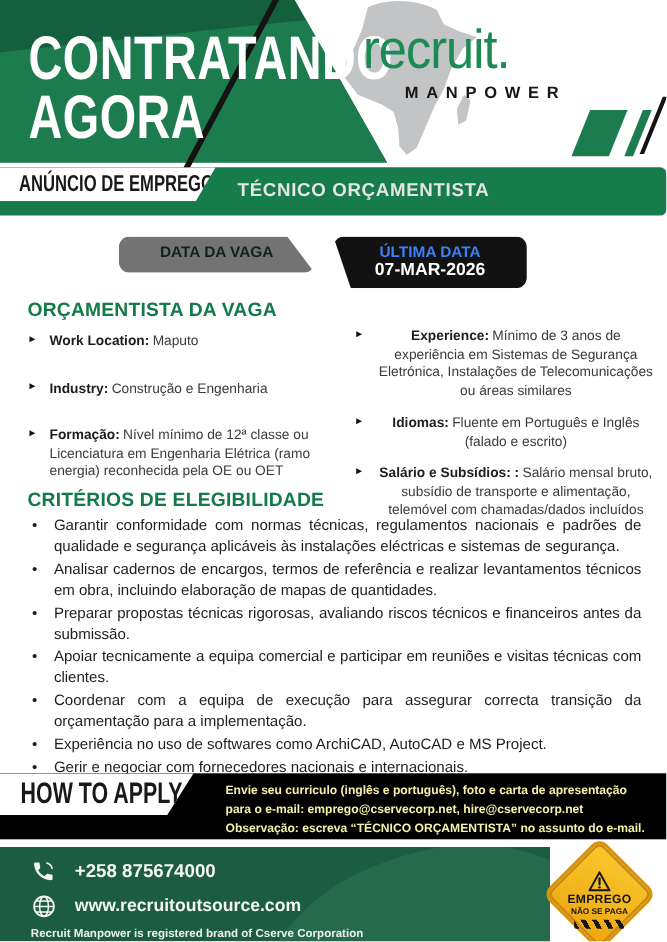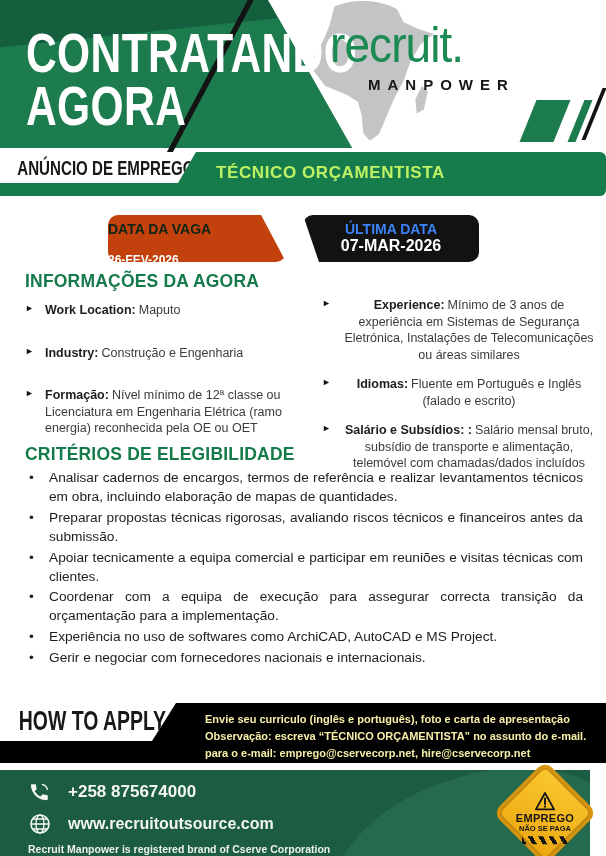--- a/index.html
+++ b/index.html
@@ -28,27 +28,27 @@
   .stripe.thin  { left:576px; top:100px; width:8px;  height:42px; background:#1C7C4E; }
   .stripe.black { left:592px; top:88px;  width:4px;  height:52px; background:#131313; }
 
   
   .title-band { position:absolute; left:0; top:152px; width:606px; height:44px;
     background:#177C4B; border-radius:0 6px 6px 0; }
   .title-band .label-wrap { position:absolute; left:0; top:0; width:196px; height:31px;
     background:#fff; clip-path:polygon(0 0, 196px 0, 178px 31px, 0 31px); }
   .title-band .label-wrap div { padding:4px 0 0 24px; font-size:21px; font-weight:800;
     color:#181818; white-space:nowrap; transform:scaleX(0.72); transform-origin:left; }
-  .title-band .job { position:absolute; left:216px; top:11px; color:#bef264; font-weight:800;
+  .title-band .job { position:absolute; left:216px; top:11px; color:#e5e5e5; font-weight:800;
     font-size:17px; letter-spacing:0.6px; }
 
   
-  .badge-start { position:absolute; left:108px; top:215px; width:178px; height:47px;
-    background:#c2410c; border-radius:10px;
-    clip-path:polygon(0 0, 86% 0, 100% 100%, 0 100%); padding-top:6px; }
+  .badge-start { position:absolute; left:108px; top:215px; width:178px; height:33px;
+    background:#737373; border-radius:10px;
+    clip-path:polygon(0 0, 86% 0, 100% 100%, 0 100%); text-align:center; padding-top:6px; }
   .badge-start .l { color:#0E2417; font-weight:800; font-size:14px; }
   .badge-start .v { color:#fff; font-weight:800; font-size:12px;margin-top:16px; }
   .badge-end { position:absolute; left:303px; top:215px; width:176px; height:47px;
     background:#121212; border-radius:10px;
     clip-path:polygon(0 0, 100% 0, 100% 100%, 16px 100%); text-align:center; padding-top:6px; }
   .badge-end .l { color:#3b82f6; font-weight:800; font-size:14px; }
   .badge-end .v { color:#fff; font-weight:800; font-size:16px; }
 
   
   .sec-head { position:absolute; color:#157A49; font-weight:800; font-size:17.5px; letter-spacing:0.2px; }
@@ -72,21 +72,21 @@
   
   .apply-band { position:absolute; left:0; top:703px; width:606px; height:60px; background:#000000; }
   .apply-label { position:absolute; left:0; top:0; width:176px; height:38px; background:#fff;
     clip-path:polygon(0 0, 176px 0, 152px 38px, 0 38px); }
   .apply-label div { padding:3px 0 0 26px; font-size:27px; font-weight:800; color:#181818;
     white-space:nowrap; transform:scaleX(0.72); transform-origin:left; }
   .apply-text { position:absolute; left:205px; top:8px; width:392px; color:#F7F0A8;
     font-weight:700; font-size:11px; line-height:1.55; }
 
   
-  .footer { position:absolute; left:0; top:770px; width:590px; height:86px;
+  .footer { position:absolute; left:0; top:770px; width:500px; height:86px;
     background:#1C5C42; overflow:hidden; }
   .swoosh { position:absolute; right:-70px; top:4px; width:340px; height:260px;
     background:#256A4D; border-radius:48%; transform:rotate(-18deg); }
   .contact { position:absolute; left:28px; display:flex; align-items:center; gap:16px; color:#F3F6F3; }
   #row-phone { top:10px; font-size:17px; font-weight:600; }
   #row-web   { top:42px; font-size:16px; font-weight:700; }
   .ficon { width:24px; height:24px; flex:0 0 24px; }
   .brand-note { position:absolute; left:28px; top:73px; color:#EDF2EC; font-size:10.5px; font-weight:600; }
   .brand-note b { font-weight:800; }
 
@@ -139,21 +139,21 @@
 
   <div class="badge-start">
     <div class="l">DATA DA VAGA</div>
     <div class="v">26-FEV-2026</div>
   </div>
   <div class="badge-end">
     <div class="l">ÚLTIMA DATA</div>
     <div class="v">07-MAR-2026</div>
   </div>
 
-  <div class="sec-head" id="info-head">INFORMAÇÕES DA AGORA</div>
+  <div class="sec-head" id="info-head">ORÇAMENTISTA DA VAGA</div>
 
   <div class="col" id="col-left">
     <div class="item">
       <b>Work Location:</b><span>Maputo</span>
     </div>
     <div class="item">
       <b>Industry:</b><span>Construção e Engenharia</span>
     </div>
     <div class="item">
       <b>Formação:</b><span>Nível mínimo de 12ª classe ou Licenciatura em Engenharia Elétrica (ramo energia) reconhecida pela OE ou OET</span>
@@ -167,36 +167,37 @@
     <div class="item">
       <b>Idiomas:</b><span>Fluente em Português e Inglês (falado e escrito)</span>
     </div>
     <div class="item">
       <b>Salário e Subsídios: :</b><span>Salário mensal bruto, subsídio de transporte e alimentação, telemóvel com chamadas/dados incluídos</span>
     </div>
   </div>
 
   <div class="sec-head" id="crit-head">CRITÉRIOS DE ELEGIBILIDADE</div>
   <ul class="crit-list">
+    <li>Garantir conformidade com normas técnicas, regulamentos nacionais e padrões de qualidade e segurança aplicáveis às instalações eléctricas e sistemas de segurança.</li>
     <li>Analisar cadernos de encargos, termos de referência e realizar levantamentos técnicos em obra, incluindo elaboração de mapas de quantidades.</li>
     <li>Preparar propostas técnicas rigorosas, avaliando riscos técnicos e financeiros antes da submissão.</li>
     <li>Apoiar tecnicamente a equipa comercial e participar em reuniões e visitas técnicas com clientes.</li>
     <li>Coordenar com a equipa de execução para assegurar correcta transição da orçamentação para a implementação.</li>
     <li>Experiência no uso de softwares como ArchiCAD, AutoCAD e MS Project.</li>
     <li>Gerir e negociar com fornecedores nacionais e internacionais.</li>
   </ul>
 
   <div class="apply-band">
     <div class="apply-label">
       <div>HOW TO APPLY</div>
     </div>
     <div class="apply-text">
       <div>Envie seu curriculo (inglês e português), foto e carta de apresentação</div>
+      <div>para o e-mail: emprego@cservecorp.net, hire@cservecorp.net</div>
       <div>Observação: escreva “TÉCNICO ORÇAMENTISTA” no assunto do e-mail.</div>
-      <div>para o e-mail: emprego@cservecorp.net, hire@cservecorp.net</div>
     </div>
   </div>
 
   <div class="footer">
     <div class="swoosh"></div>
 
     <div class="contact" id="row-phone">
       <svg class="ficon" viewBox="0 0 24 24">
         <path fill="#F3F6F3" d="M6.4 10.5c1.3 2.6 3.5 4.8 6.1 6.1l2-2c.3-.3.7-.4 1-.2 1 .3 2.1.5 3.3.5.5 0 1 .4 1 1v3.2c0 .5-.5 1-1 1C10.3 20.6 3.4 13.7 2.9 5.2c0-.5.5-1 1-1h3.3c.5 0 .9.5.9 1 0 1.1.2 2.2.5 3.2.1.3 0 .7-.2 1l-2 2.1z"></path>
         <path fill="none" stroke="#F3F6F3" stroke-width="1.4" stroke-linecap="round" d="M14.5 4.5c2.4.6 4.3 2.5 4.9 4.9"></path>

